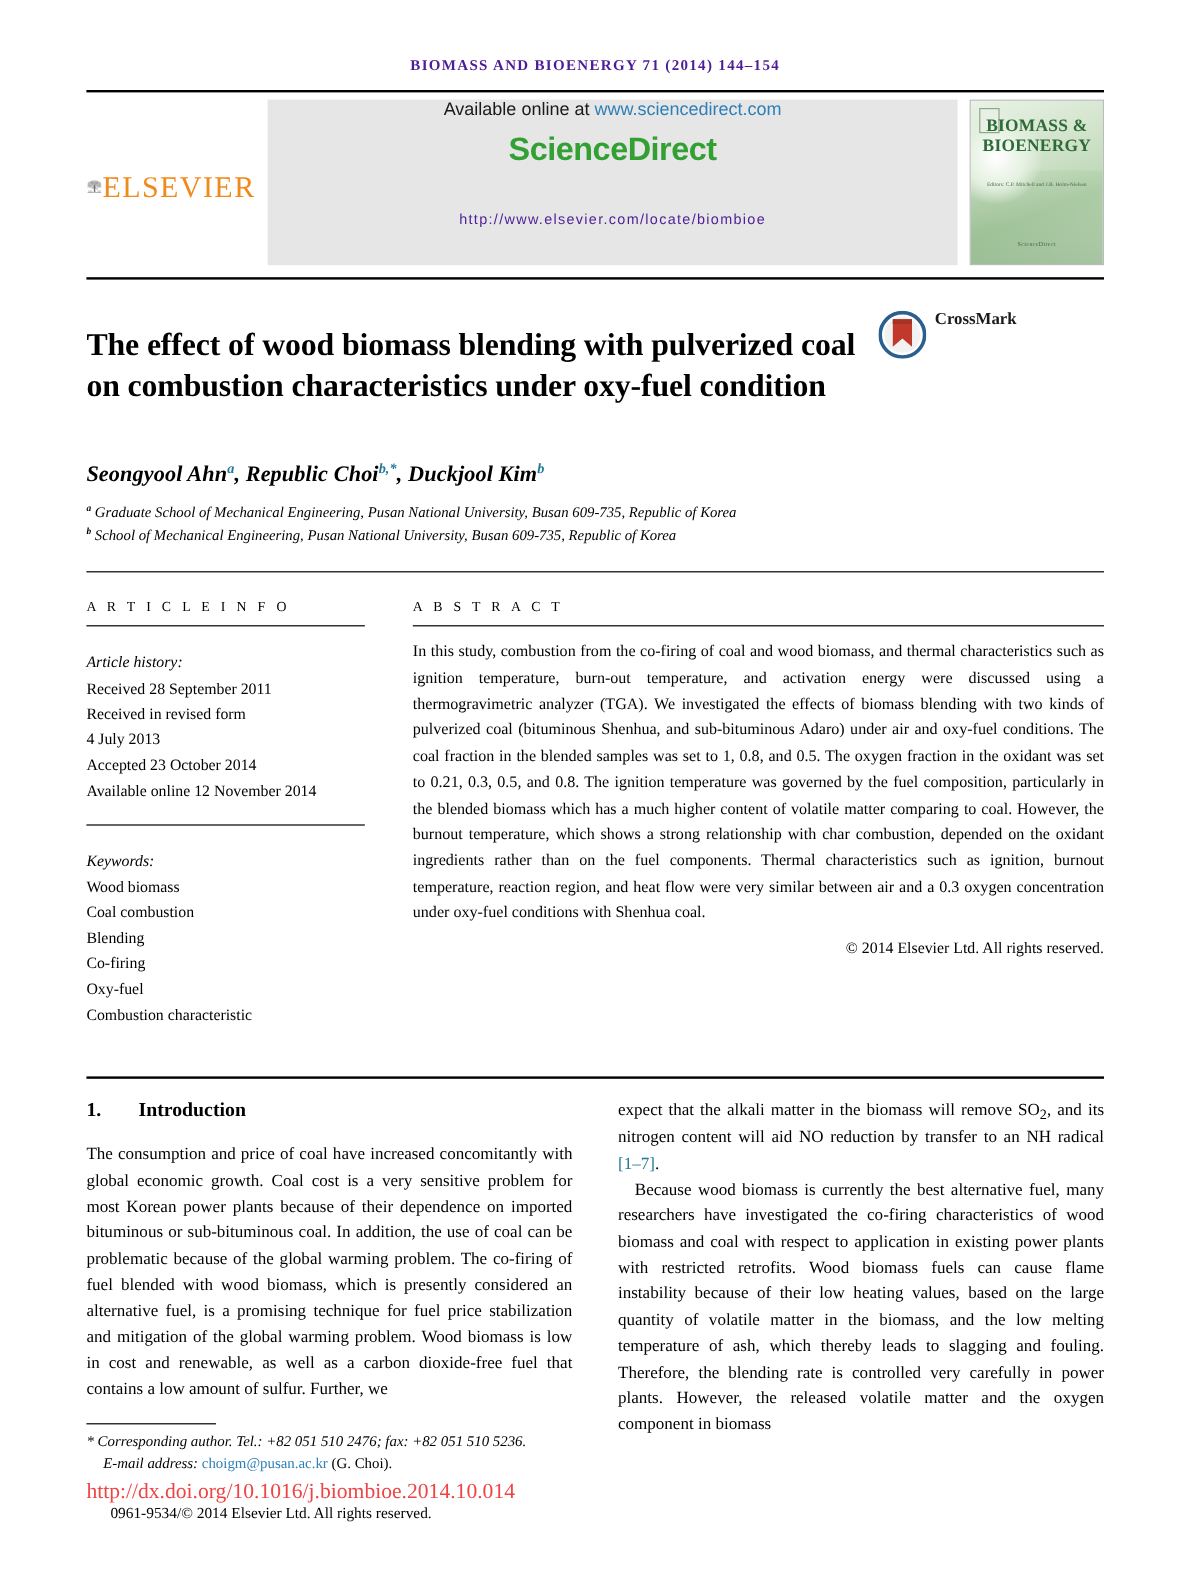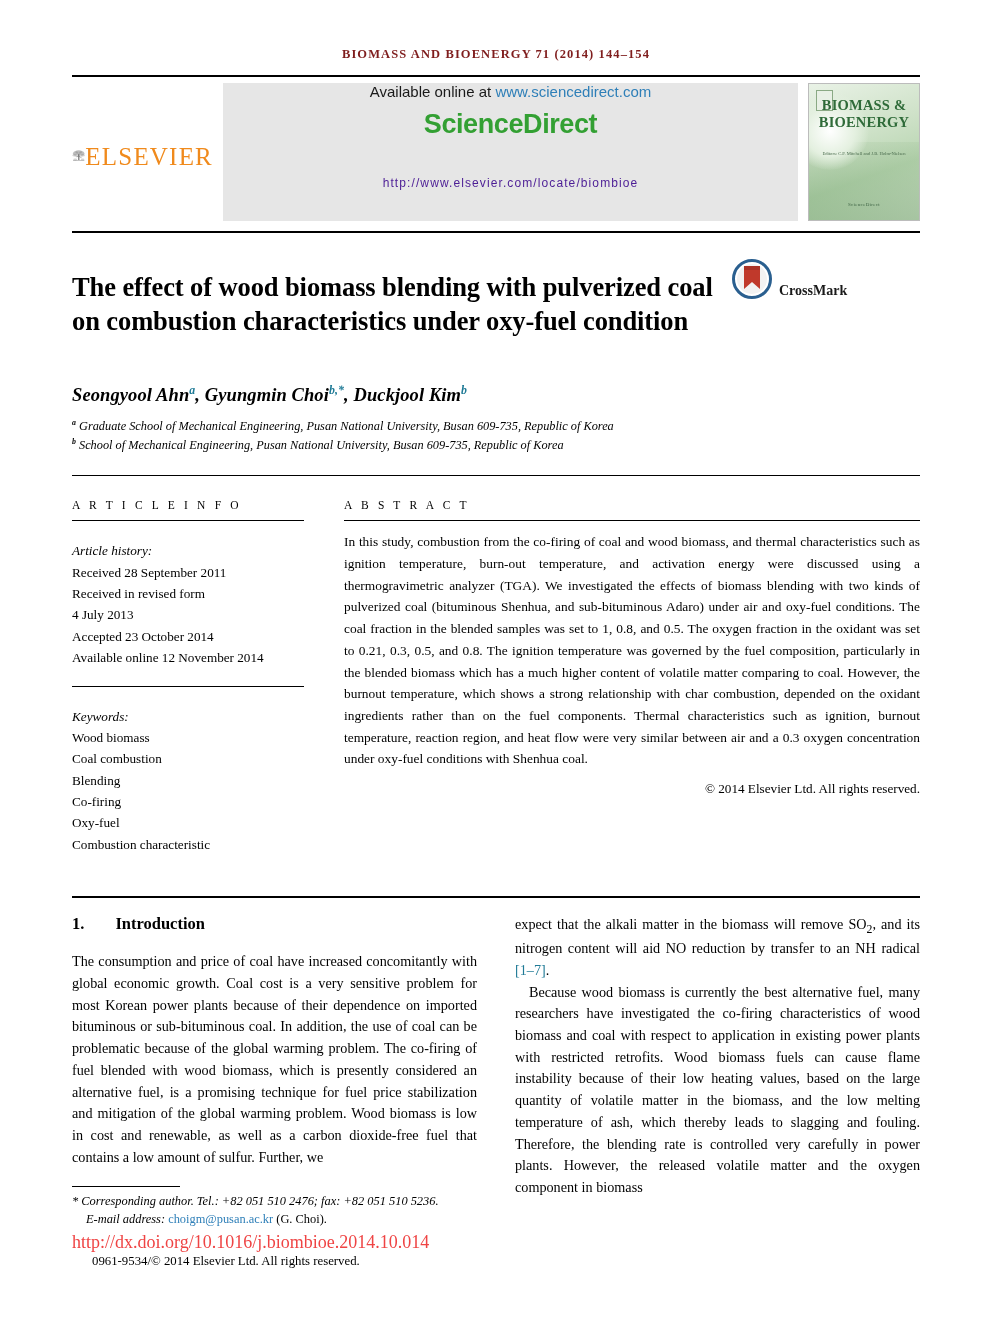--- a/index.html
+++ b/index.html
@@ -19,21 +19,21 @@
     position: relative;
     width: 992px;
     height: 1323px;
     box-sizing: border-box;
     padding: 0 72px;
   }
 
   
   .running-head {
     text-align: center;
-    color: #7f1d1d;
+    color: #4c1d95;
     font-family: "Liberation Serif", serif;
     font-size: 12.5px;
     font-weight: bold;
     letter-spacing: 1.1px;
     font-variant: small-caps;
     padding-top: 47px;
   }
 
   
   .rule-thick {
@@ -170,21 +170,21 @@
     font-family: "Liberation Serif", serif;
     font-weight: bold;
     font-size: 26.5px;
     line-height: 1.28;
     letter-spacing: -0.1px;
     max-width: 660px;
   }
   .crossmark {
     flex: 0 0 auto;
     display: flex;
-    align-items: flex-end;
+    align-items: flex-start;
     gap: 7px;
     margin-top: 6px;
     margin-right: 6px;
   }
   .crossmark-label {
     font-family: "Liberation Serif", serif;
     font-size: 14px;
     font-weight: bold;
     color: #1a1a1a;
   }
@@ -386,21 +386,21 @@
         <circle cx="20" cy="20" r="15" fill="#f2f2f2"></circle>
         <path d="M12 7 L28 7 L28 30 L20 23 L12 30 Z" fill="#c0392b"></path>
         <path d="M12 7 L28 7 L28 11 L12 11 Z" fill="#a93226"></path>
       </svg>
       <span class="crossmark-label">CrossMark</span>
     </div>
   </div>
 
   <div class="authors">
     <span>Seongyool Ahn</span><sup>a</sup>,
-    <span>Gyungmin Choi</span><sup>b,*</sup>,
+    <span>Republic Choi</span><sup>b,*</sup>,
     <span>Duckjool Kim</span><sup>b</sup>
   </div>
 
   <div class="aff">
     <div>
       <sup>a</sup>
       <span>Graduate School of Mechanical Engineering, Pusan National University, Busan 609-735, Republic of Korea</span>
     </div>
     <div>
       <sup>b</sup>

